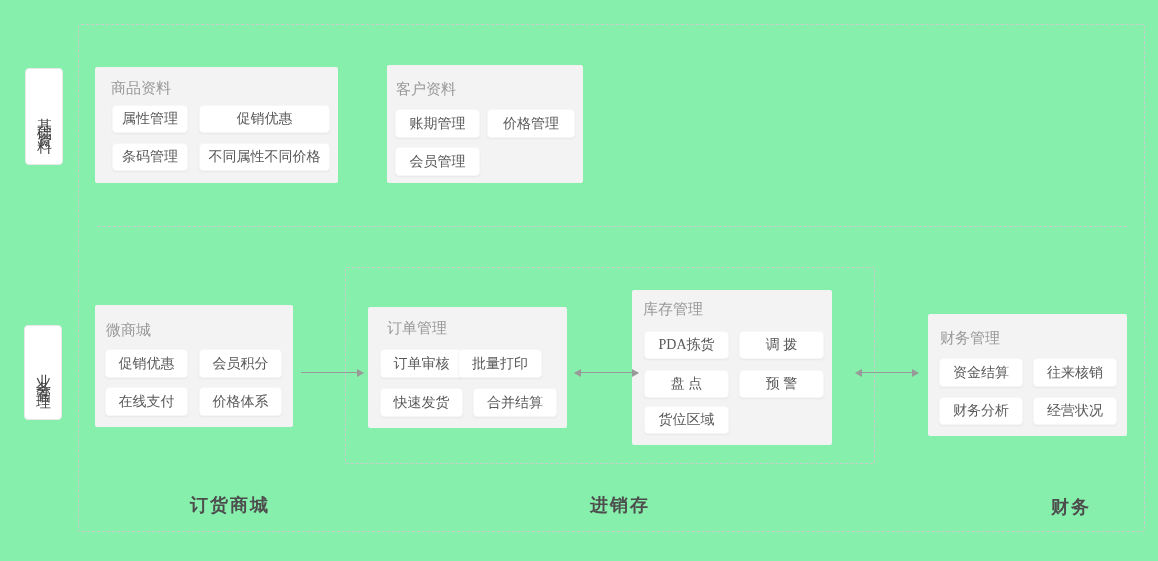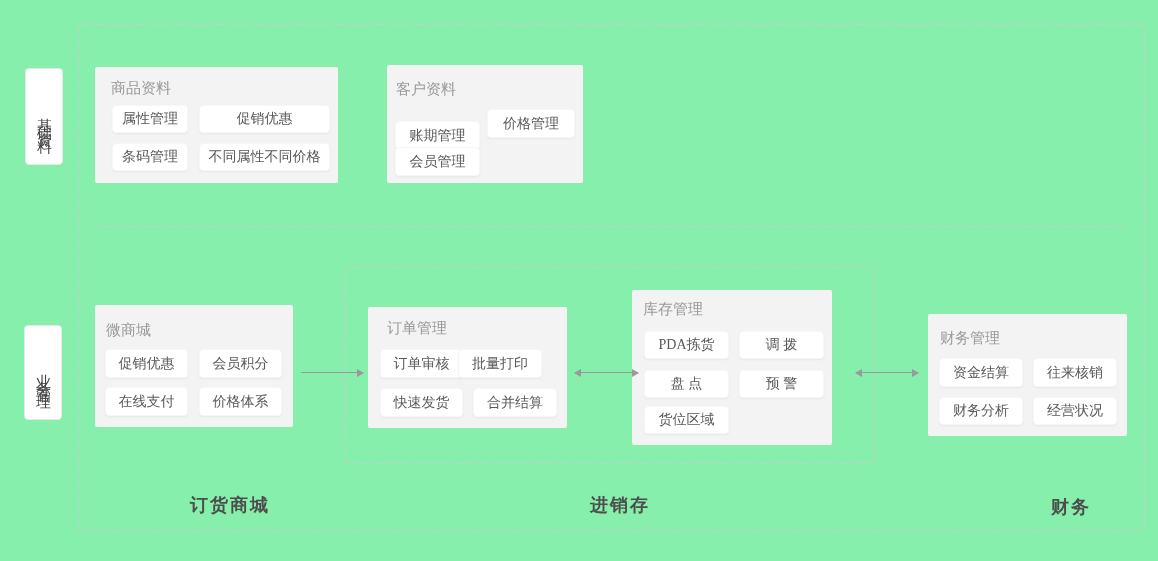--- a/index.html
+++ b/index.html
@@ -75,21 +75,21 @@
   <div class="panel" style="left:95px;top:67px;width:243px;height:116px;">
     <div class="panel-title" style="left:16px;top:13px;">商品资料</div>
     <div class="chip" style="left:17px;top:38px;width:76px;height:28px;">属性管理</div>
     <div class="chip" style="left:104px;top:38px;width:131px;height:28px;">促销优惠</div>
     <div class="chip" style="left:17px;top:76px;width:76px;height:28px;">条码管理</div>
     <div class="chip" style="left:104px;top:76px;width:131px;height:28px;">不同属性不同价格</div>
   </div>
 
   <div class="panel" style="left:387px;top:65px;width:196px;height:118px;">
     <div class="panel-title" style="left:9px;top:16px;">客户资料</div>
-    <div class="chip" style="left:8px;top:44px;width:85px;height:29px;margin-top:12px;">账期管理</div>
+    <div class="chip" style="left:8px;top:44px;width:85px;height:29px;">账期管理</div>
     <div class="chip" style="left:100px;top:44px;width:88px;height:29px;">价格管理</div>
     <div class="chip" style="left:8px;top:82px;width:85px;height:29px;">会员管理</div>
   </div>
 
   <div class="panel" style="left:95px;top:305px;width:198px;height:122px;">
     <div class="panel-title" style="left:11px;top:17px;">微商城</div>
     <div class="chip" style="left:10px;top:44px;width:83px;height:29px;">促销优惠</div>
     <div class="chip" style="left:104px;top:44px;width:83px;height:29px;">会员积分</div>
     <div class="chip" style="left:10px;top:82px;width:83px;height:29px;">在线支付</div>
     <div class="chip" style="left:104px;top:82px;width:83px;height:29px;">价格体系</div>

